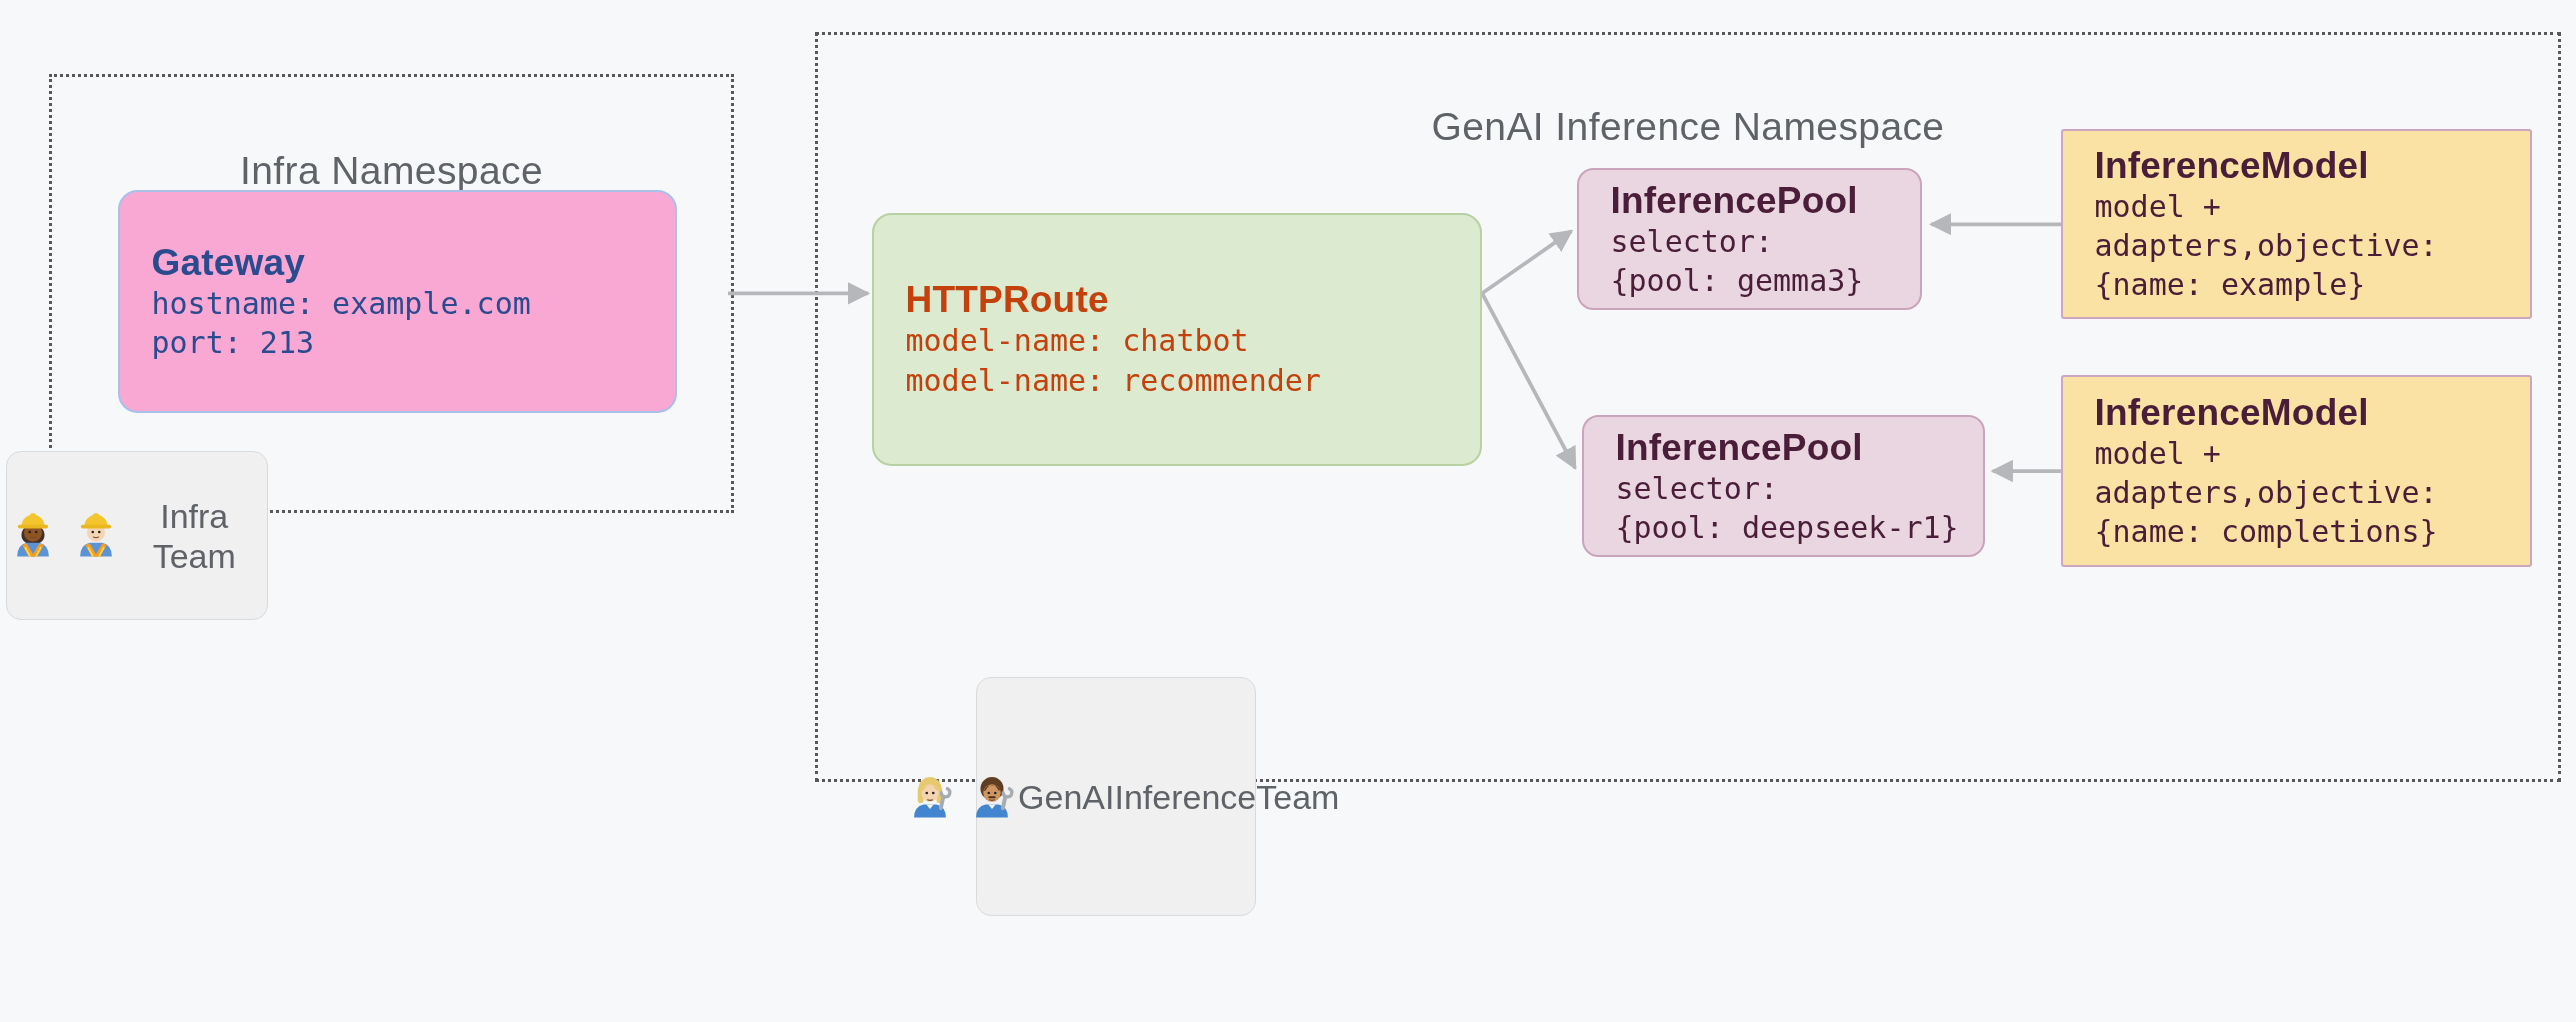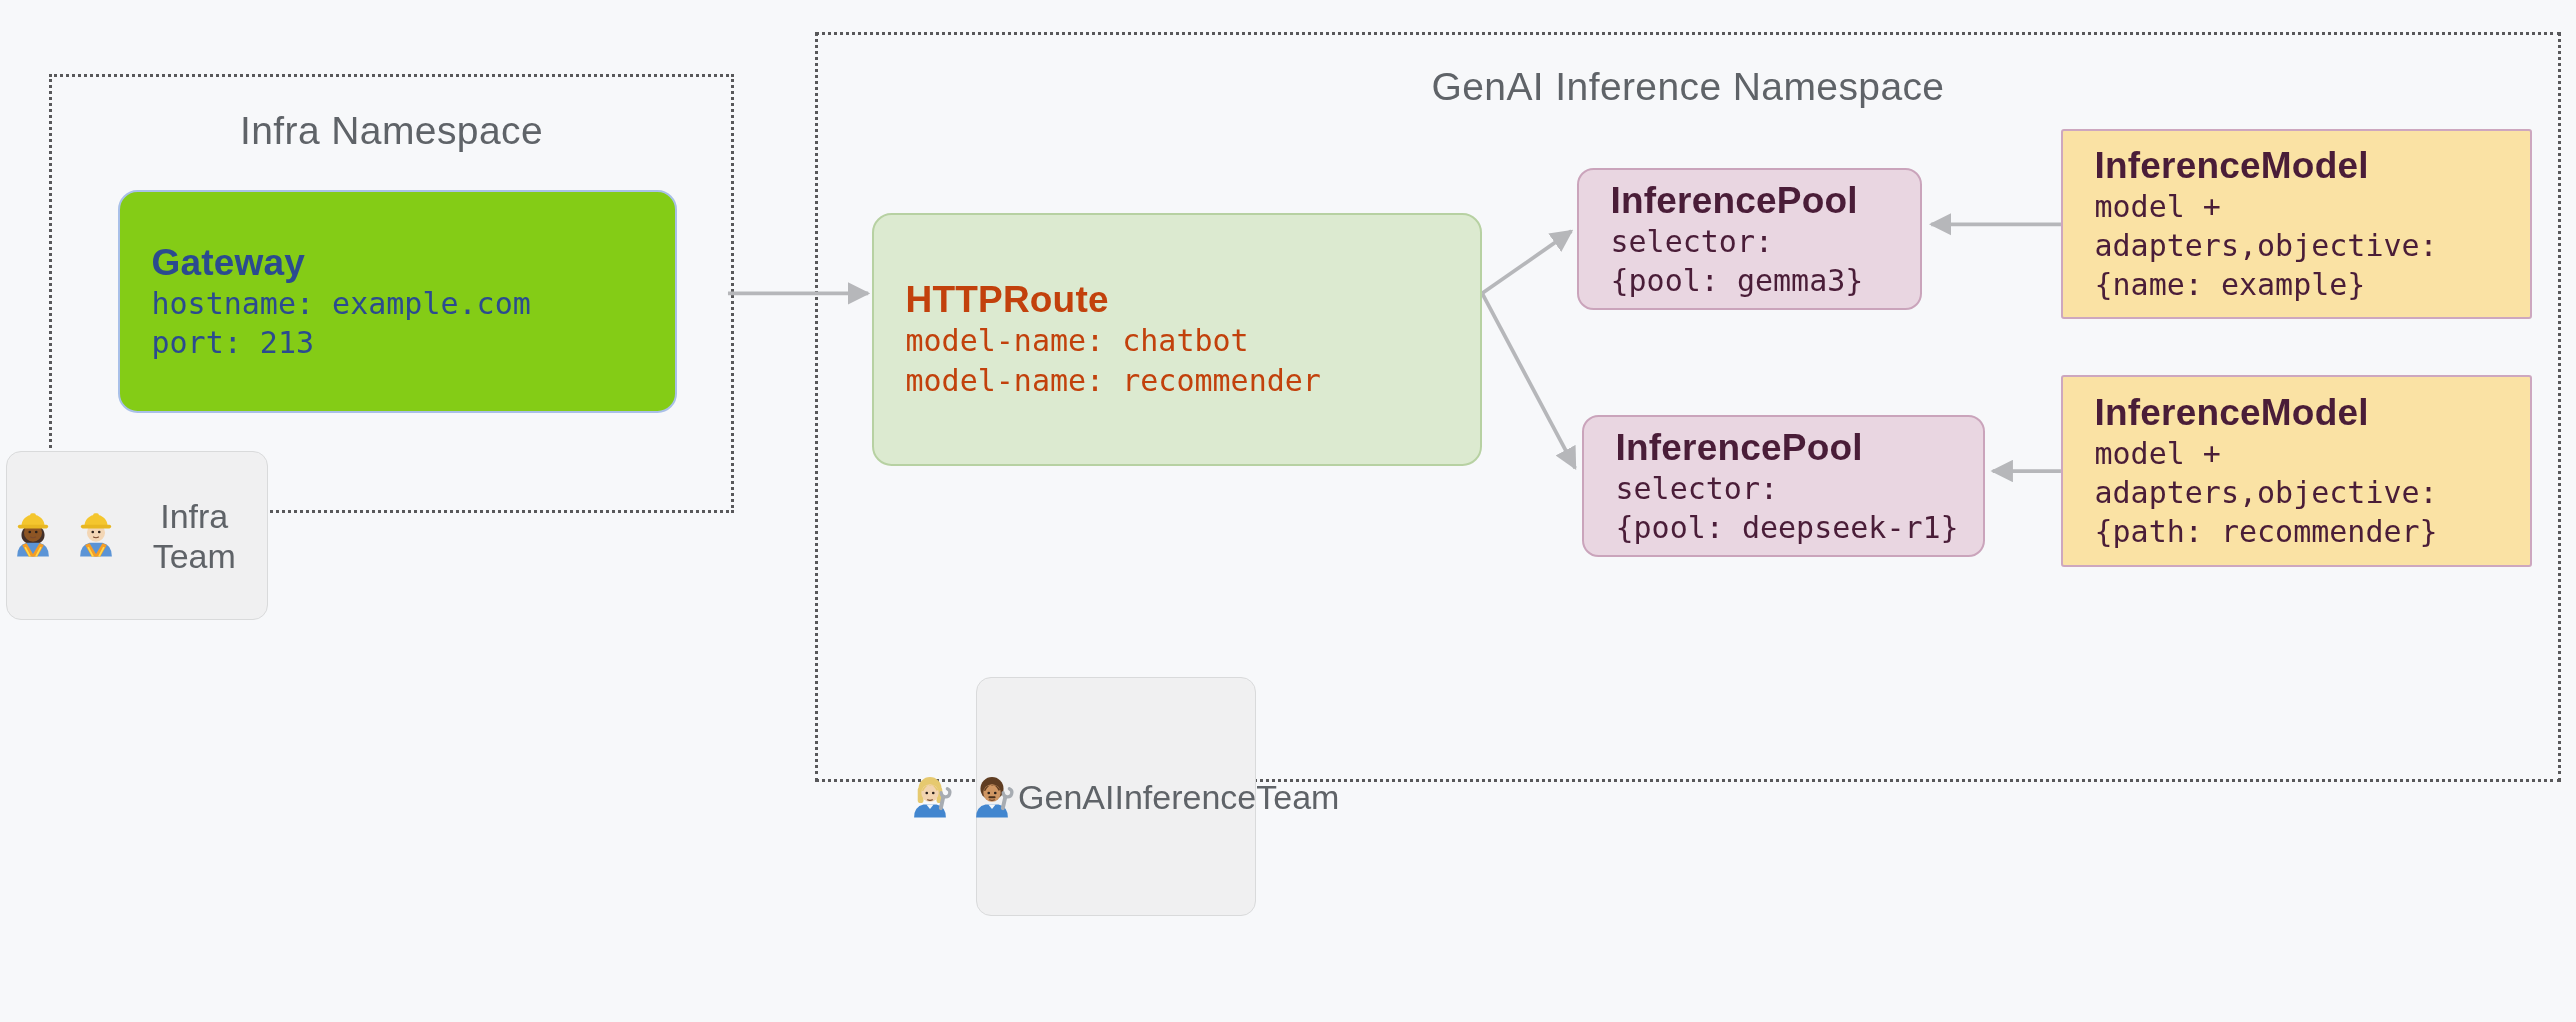--- a/index.html
+++ b/index.html
@@ -18,20 +18,21 @@
     z-index: 1;
     background: transparent;
   }
   .ns-title {
     position: absolute;
     width: 100%;
     text-align: center;
     font-size: 39px;
     letter-spacing: 0.4px;
     color: #5f6368;
+    margin-top: 40px;
   }
   
   .arrows {
     position: absolute;
     left: 0; top: 0;
     z-index: 2;
     pointer-events: none;
   }
   
   .node {
@@ -52,21 +53,21 @@
     line-height: 43px;
     letter-spacing: 0.2px;
   }
   .node-line {
     font-family: "DejaVu Sans Mono", "Liberation Mono", monospace;
     font-size: 30px;
     line-height: 39px;
     white-space: pre;
   }
   .httproute .node-line { line-height: 40px; }
-  .gateway        { background:#84cc16; border-color:#a9c0e8; color:#2b4b8f; }
+  .gateway        { background:#f9a8d4; border-color:#a9c0e8; color:#2b4b8f; }
   .httproute      { background:#dcead0; border-color:#b7d1a2; color:#c2410c;margin-top:46px; }
   .infpool        { background:#e9d6e1; border-color:#caa4bb; color:#4a1d38; border-radius:16.5px;margin-top:15px; }
   .infmodel      { background:#fae2a4; border-color:#cda7bf; color:#4a1d38; border-radius:3px; }
   
   .team {
     position: absolute;
     z-index: 3;
     box-sizing: border-box;
     background: #f0f0f1;
     border: 1.5px solid #d9dadb;
@@ -182,21 +183,21 @@
     <div class="node-title">InferenceModel</div>
     <div class="node-line">model +</div>
     <div class="node-line">adapters,objective:</div>
     <div class="node-line">{name: example}</div>
   </div>
 
   <div class="node infmodel" style="left:2061px; top:375px; width:471px; height:192px;">
     <div class="node-title">InferenceModel</div>
     <div class="node-line">model +</div>
     <div class="node-line">adapters,objective:</div>
-    <div class="node-line">{path: recommender}</div>
+    <div class="node-line">{name: completions}</div>
   </div>
 
   <div class="team" style="left:6px; top:451px; width:262px; height:169px;">
     <div class="team-icons" aria-label="👷🏾‍♀️👷🏻‍♂️">
       <span class="icon">
         <svg width="52" height="52" style="--skin:#8d5524; --hair:#43302a;" viewBox="0 0 70 70">
             <use href="#sym-worker"></use>
           </svg>
       </span>
       <span class="icon">

